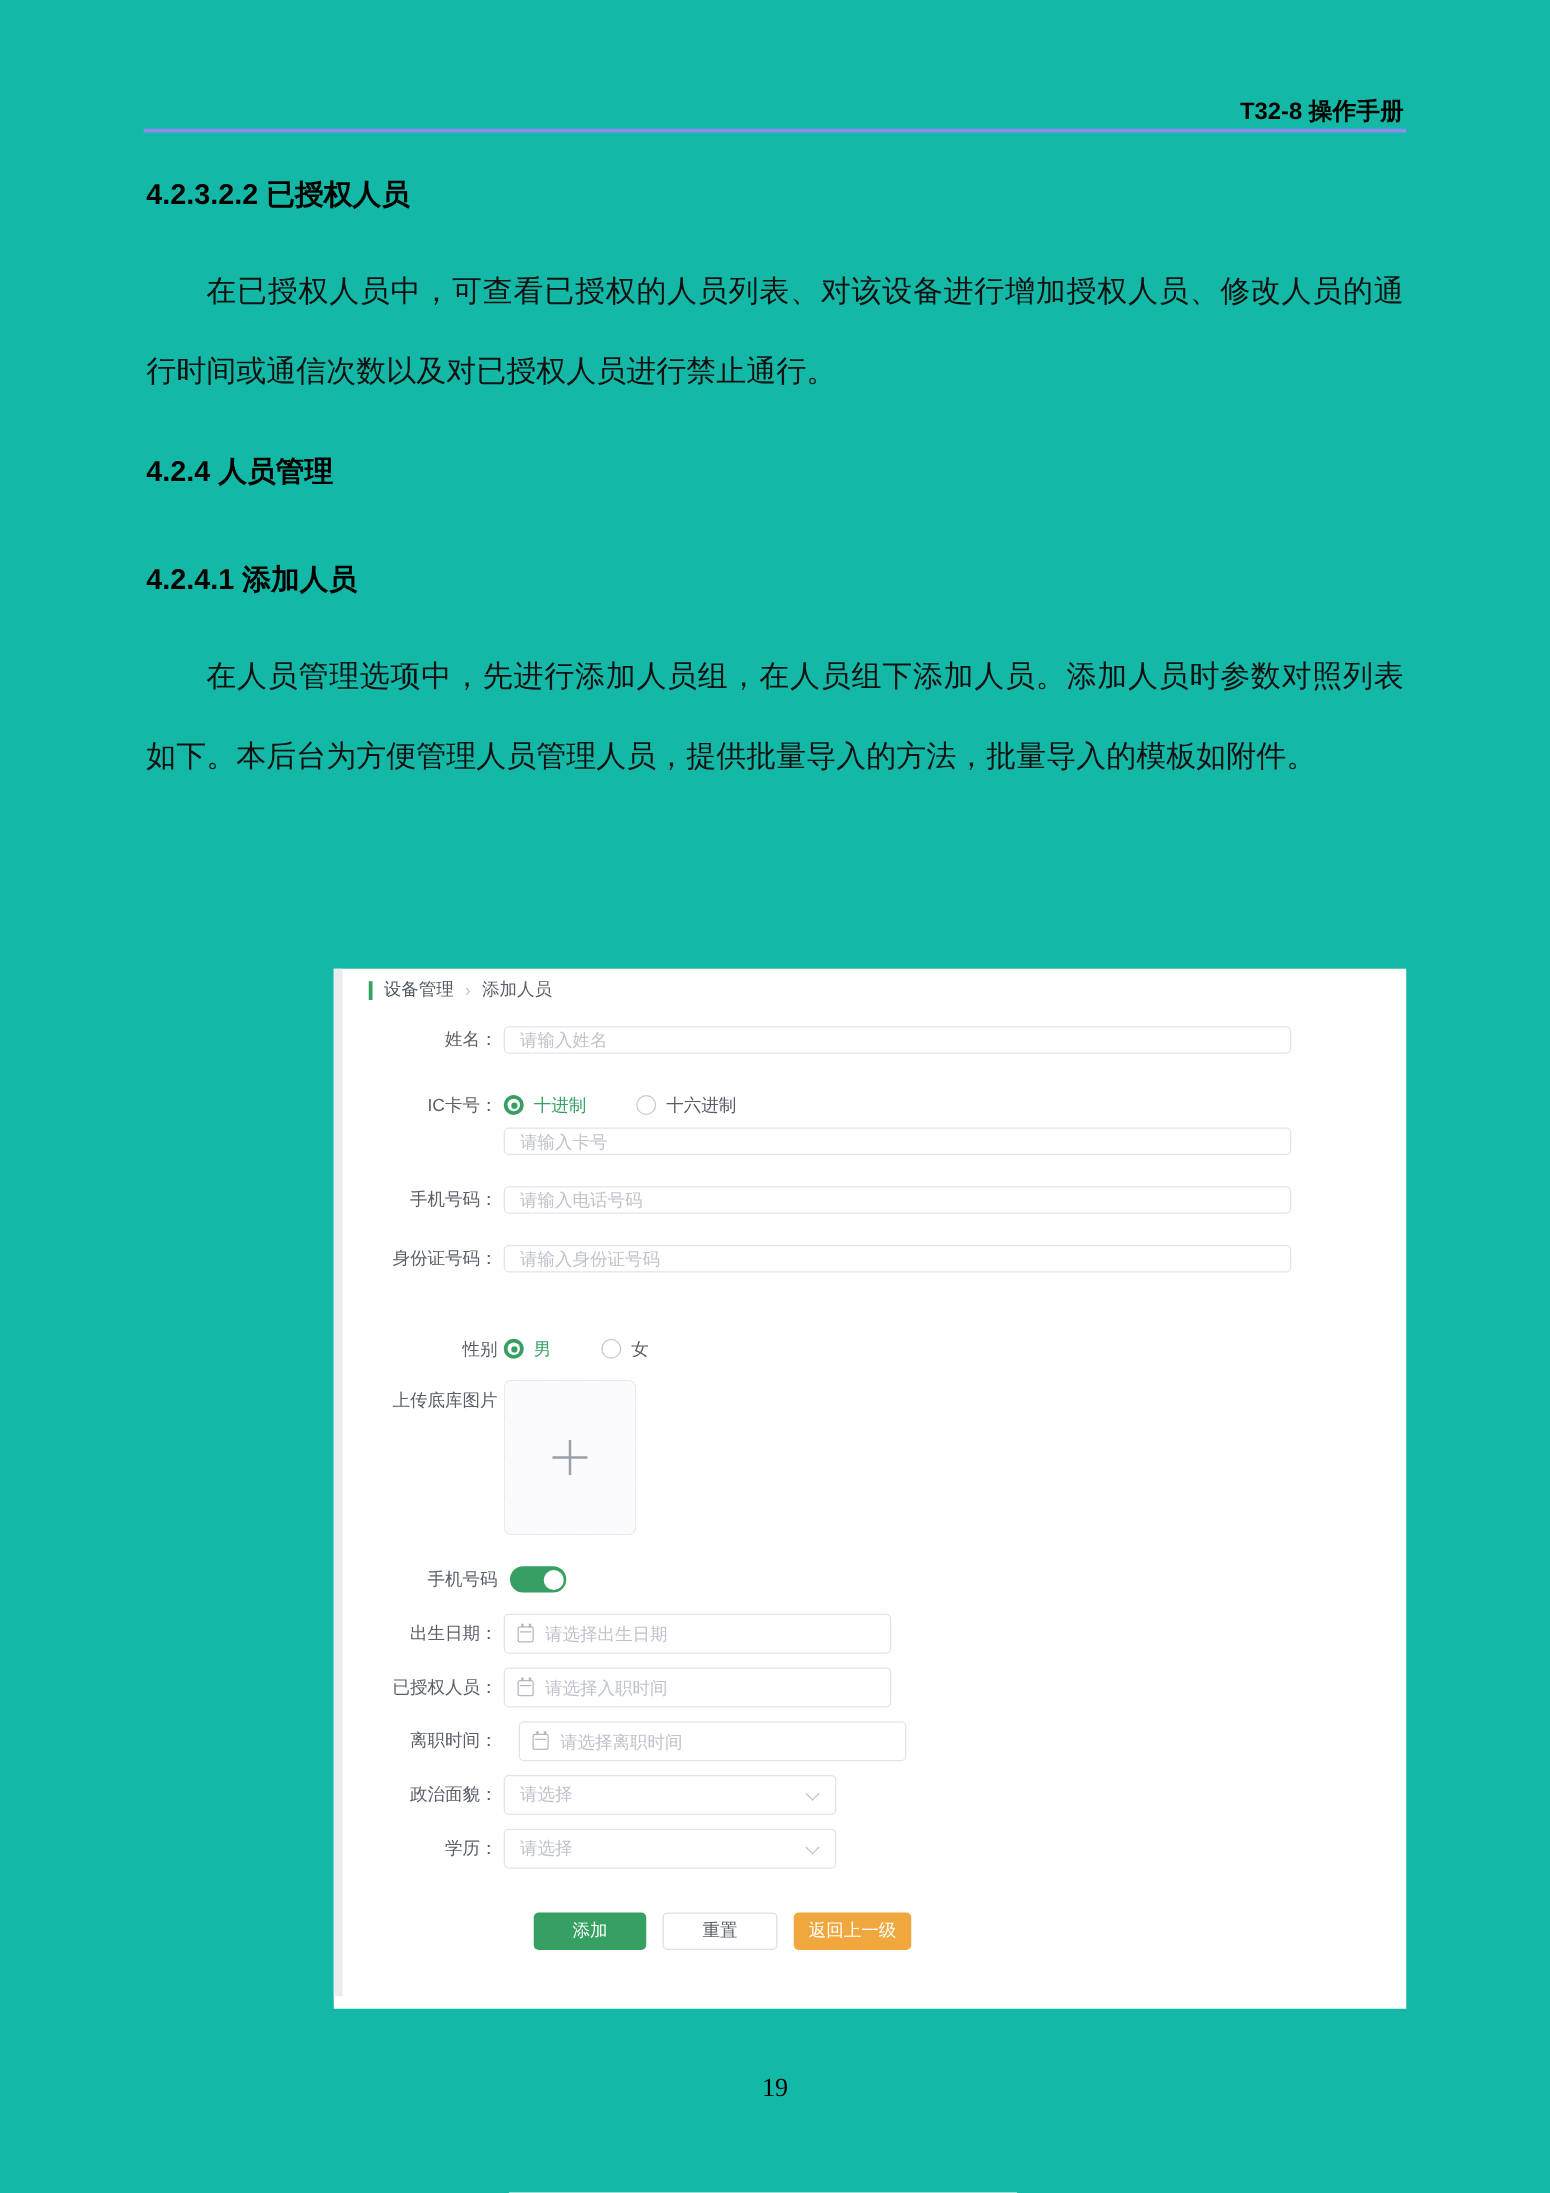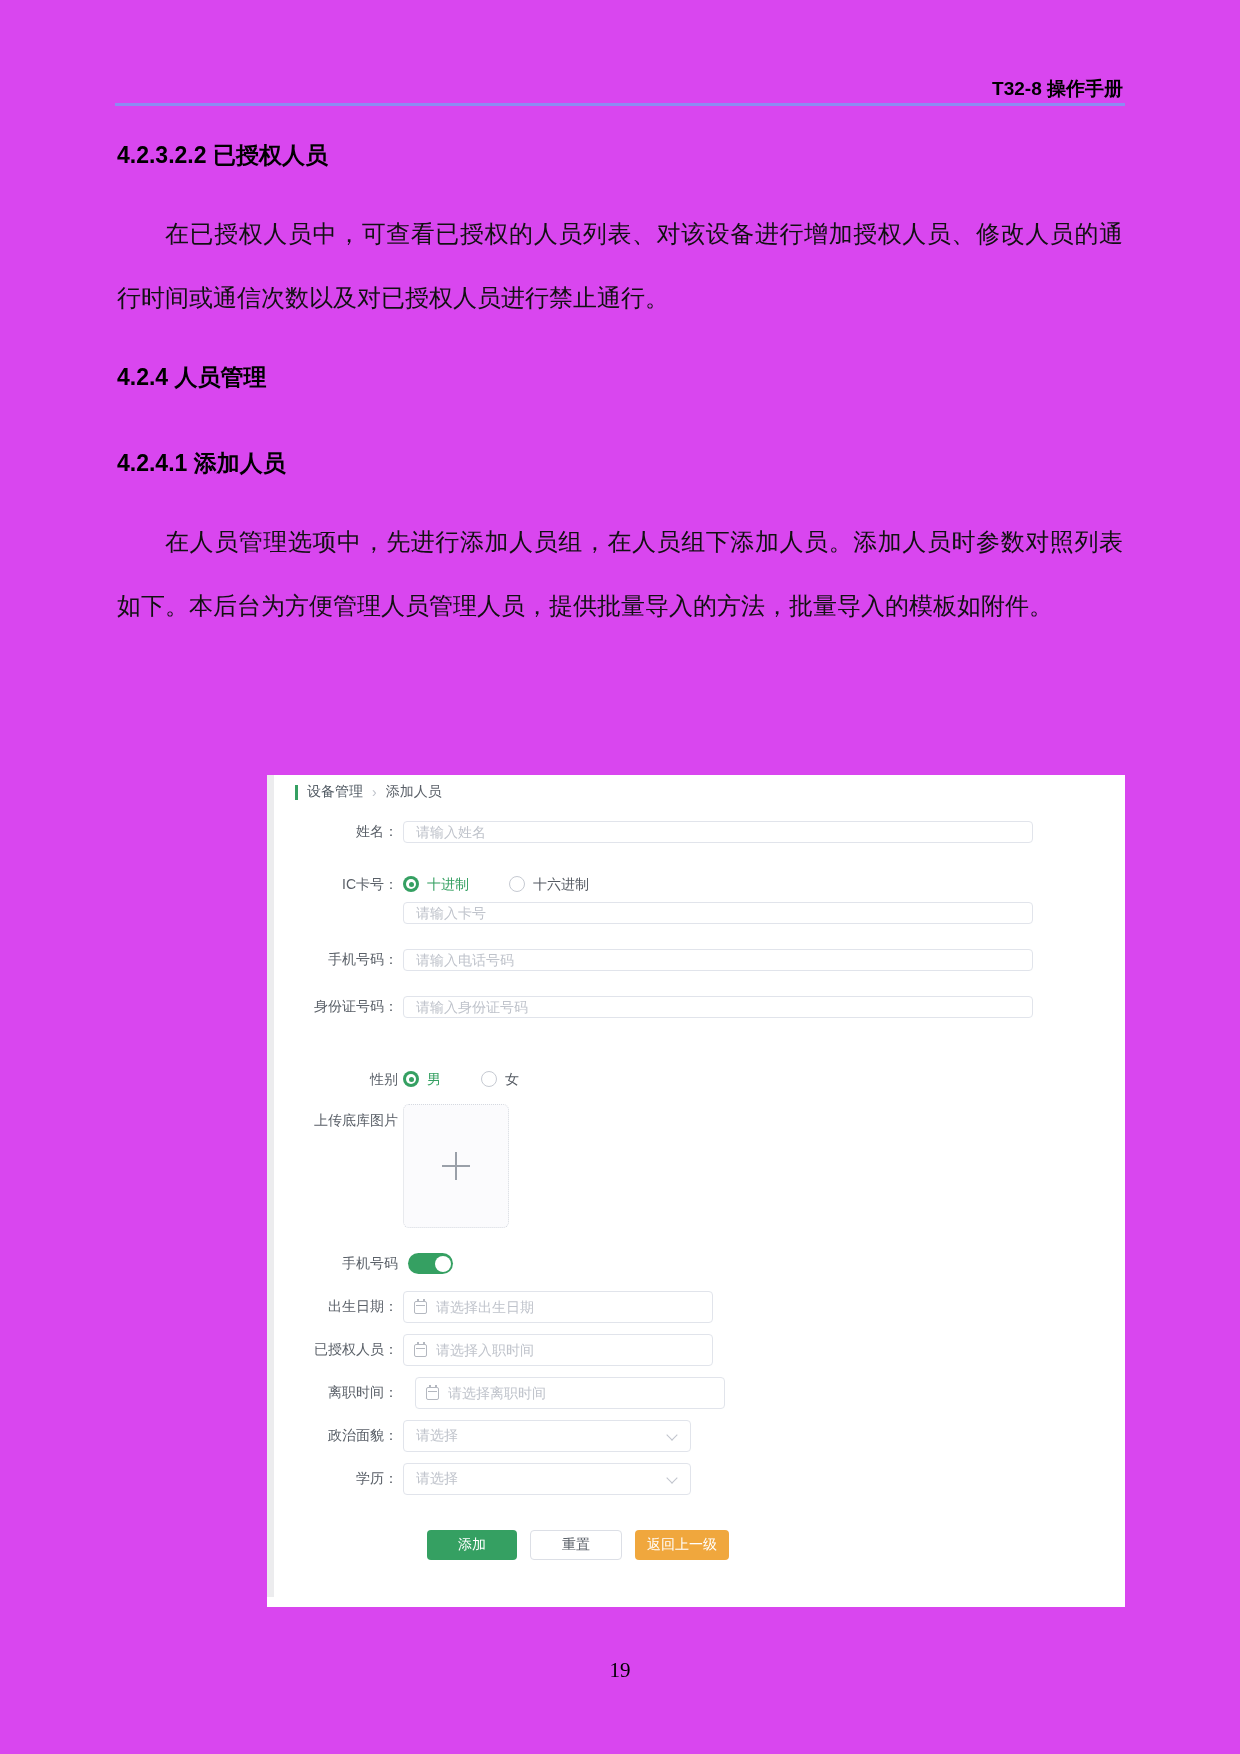--- a/index.html
+++ b/index.html
@@ -1,20 +1,20 @@
 <!DOCTYPE html>
 <html><head>
 <meta charset="utf-8">
 <style>
   * { box-sizing: border-box; margin: 0; padding: 0; }
   html,body { background:#fff; }
   .page {
     position: relative;
     width: 1240px; height: 1754px;
-    background: #d946ef;
+    background: #14b8a6;
     font-family: "Liberation Sans", sans-serif;
     overflow: hidden;
   }
   
   .header-title {
     position: absolute; top: 76px; right: 117px;
     font-size: 19px; font-weight: bold; color: #000;
   }
   .header-rule {
     position: absolute; top: 103px; left: 115px;
@@ -123,21 +123,21 @@
     width: 45px; height: 21px; border-radius: 11px;
     background: #35a062; cursor: pointer;
   }
   .switch-knob {
     position: absolute; right: 2.5px; top: 2.5px;
     width: 16px; height: 16px; border-radius: 50%; background: #fff;
   }
   
   .sel {
     position: relative; margin-left: 5px;
-    width: 288px; height: 32px;
+    width: 266px; height: 32px;
     border: 1px solid #e1e4eb; border-radius: 4px;
     background: #fff; cursor: pointer;
     display: flex; align-items: center;
     padding: 0 12px; font-size: 14px; color: #bfc3cb;
   }
   .chevron-down {
     position: absolute; right: 14px; top: 10px;
     width: 8px; height: 8px;
     border-right: 1.5px solid #c0c4cc; border-bottom: 1.5px solid #c0c4cc;
     transform: rotate(45deg);

